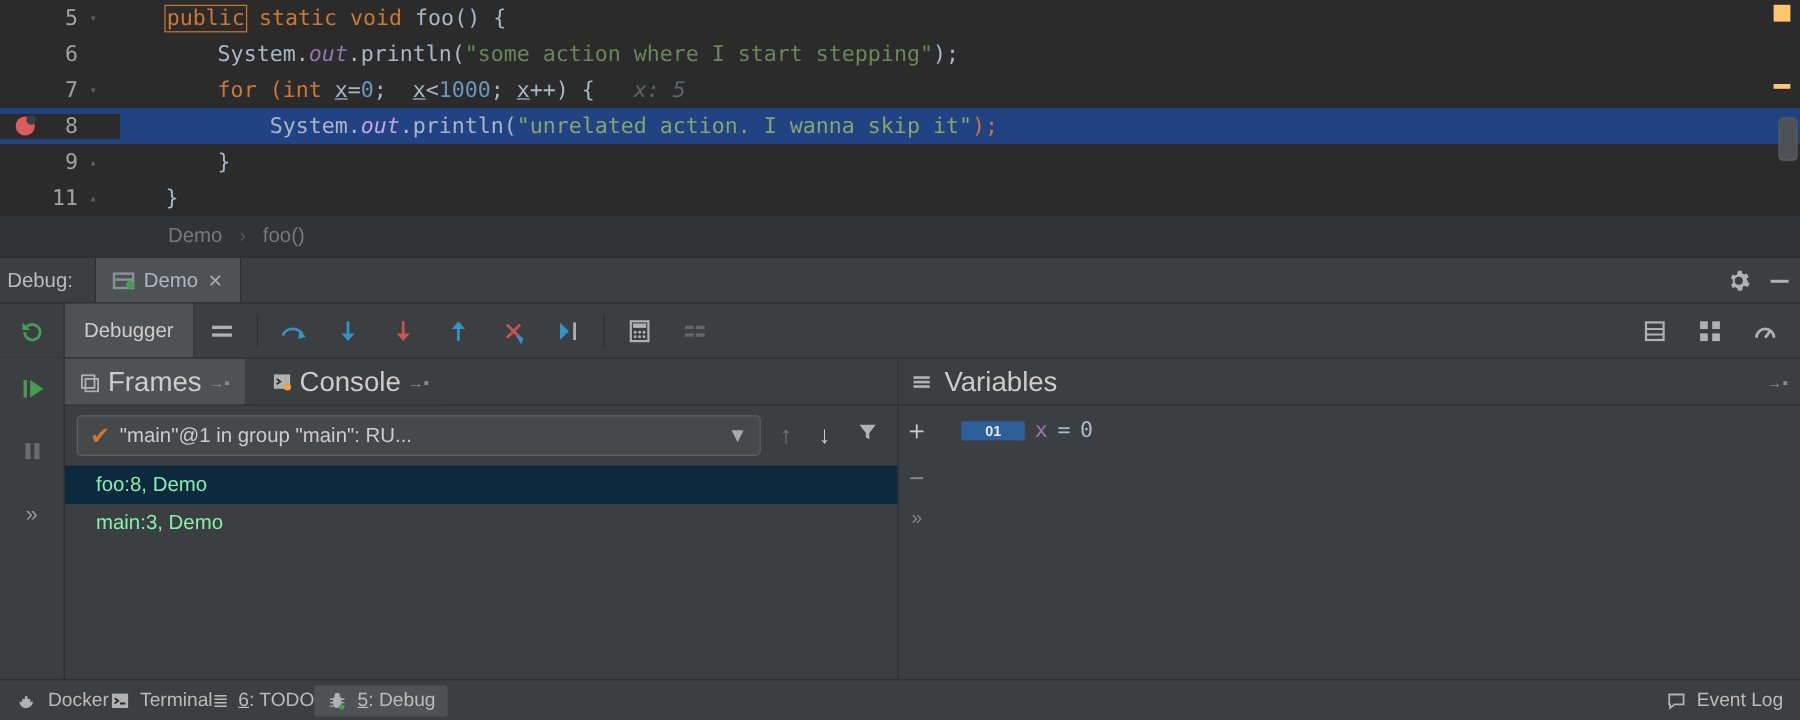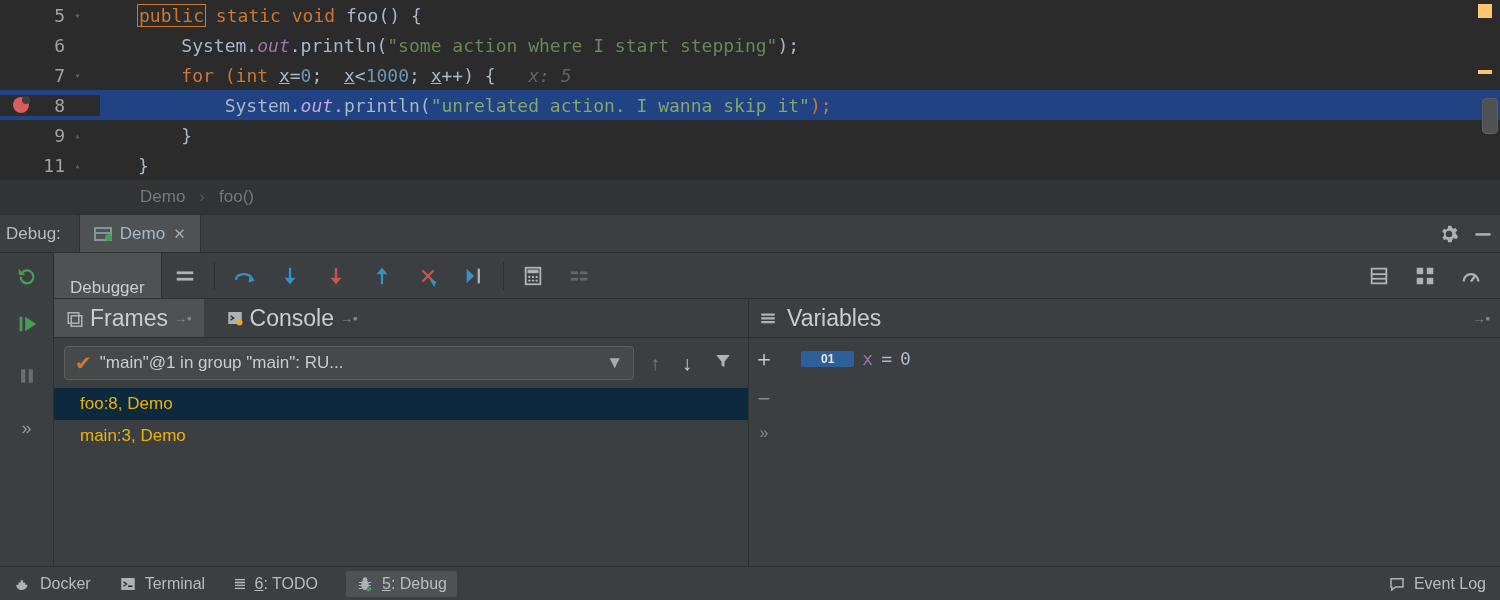--- a/index.html
+++ b/index.html
@@ -122,21 +122,21 @@
     display:flex; align-items:stretch; height:46px;
     background:#3c3f41; border-top:1px solid #2d2f30;
     font-family: "Segoe UI","Helvetica Neue",Arial,sans-serif;
   }
   .left-vbar {
     width:54px; display:flex; flex-direction:column; align-items:center;
     border-right:1px solid #2d2f30;
   }
   .left-vbar .vbtn { height:46px; width:100%; display:flex; align-items:center; justify-content:center;}
   .debugger-tab {
-    background:#4e5254; display:flex; align-items:flex-end; padding:0 16px; color:#ccc; font-size:17px;
+    background:#4e5254; display:flex; align-items:center; padding:0 16px; color:#ccc; font-size:17px;
     border-right:1px solid #2d2f30;
   }
   .toolbar-btns { display:flex; align-items:center; }
   .tb {
     width:46px; height:46px; display:flex; align-items:center; justify-content:center; cursor:pointer;
   }
   .tb svg { width:22px; height:22px; }
   .sep-v { width:1px; height:28px; background:#2d2f30; margin:0 6px; align-self:center;}
   
   .panels {
@@ -167,37 +167,37 @@
   }
   .thread-select {
     flex:1; display:flex; align-items:center; gap:8px;
     background:#45494a; border:1px solid #5e6060; border-radius:4px;
     height:34px; padding:0 10px; color:#ccc; font-size:17px;
   }
   .thread-select .chev { margin-left:auto; color:#aaa;}
   .check { color:#cc7832; font-size:20px;}
   .frames-list { font-size:17px; }
   .frame-item {
-    padding:6px 26px; color:#eab308;
+    padding:6px 26px; color:#86efac;
   }
   .frame-item.sel { background:#0d293e; }
   .var-row {
     display:flex; align-items:center; gap:8px; padding:10px 22px; font-size:18px;
   }
   .var-badge {
     background:#2d6099; color:#e8e8e8; font-size:12px; padding:1px 20px; border-radius:2px;
     font-weight:bold;
   }
   .var-name { color:#9876aa; font-family: "Menlo","Consolas",monospace;}
   .var-val { color:#a9b7c6; font-family: "Menlo","Consolas",monospace;}
   .mini-btns { display:flex; flex-direction:column; padding:6px 4px; gap:12px; color:#888; font-size:22px; align-items:center;}
   
   .status-bar {
     height:34px; background:#3c3f41; border-top:1px solid #2d2f30;
-    display:flex; align-items:center; gap:28px; padding:0 14px;
+    display:flex; align-items:center; padding:0 14px;
     font-family: "Segoe UI","Helvetica Neue",Arial,sans-serif; font-size:16px; color:#bbb;
   }
   .status-bar .item { display:flex; align-items:center; gap:8px; cursor:pointer;}
   .status-bar .active { background:#4e5254; padding:4px 10px; border-radius:2px;}
   .und { text-decoration: underline; }
   .icon-sm { width:18px; height:18px; }
   .hide-tab {
     display:flex; align-items:center; gap:6px; background:#4e5254;
     padding:0 12px; height:100%; color:#ccc;
   }

